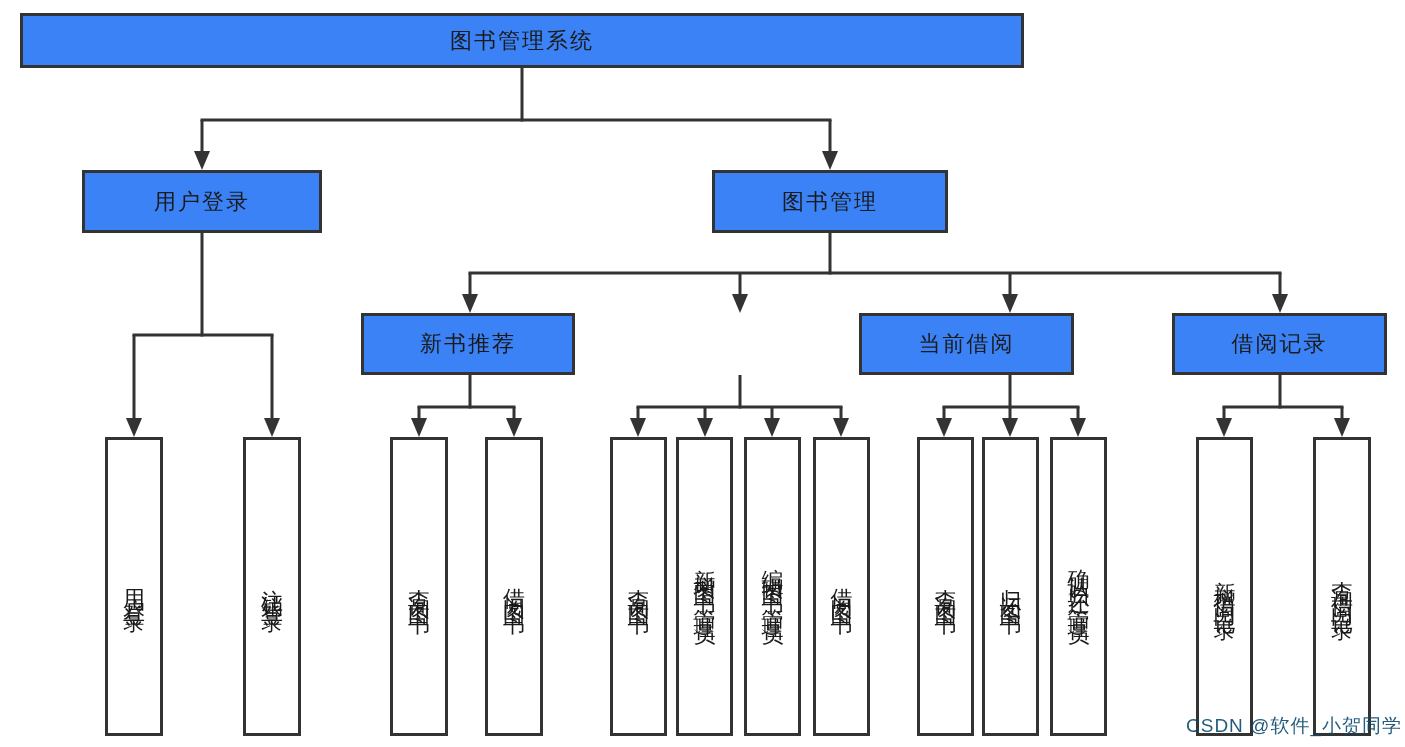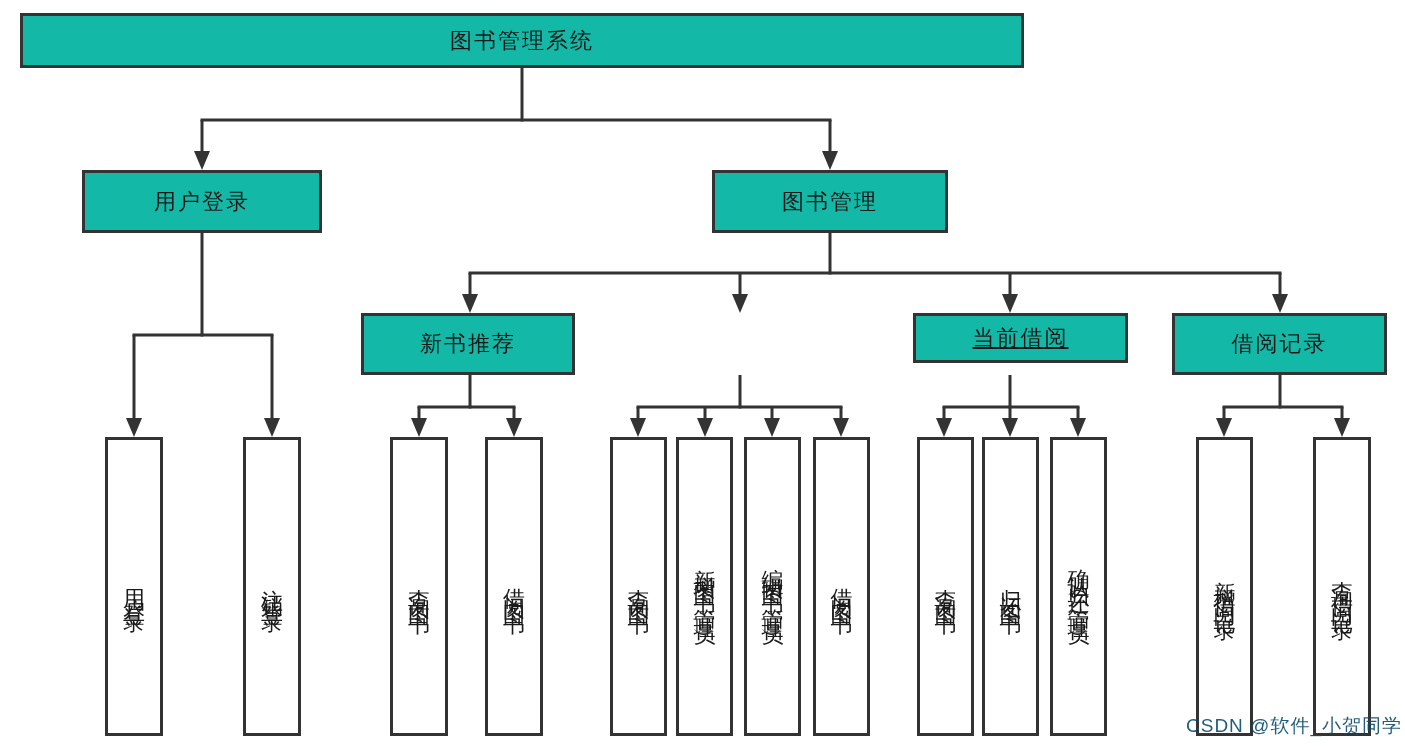--- a/index.html
+++ b/index.html
@@ -27,21 +27,21 @@
     stroke: #333333;
     stroke-width: 3;
   }
   .connectors polygon {
     fill: #333333;
   }
   .hbox {
     position: absolute;
     box-sizing: border-box;
     border: 3px solid #333333;
-    background: #14b8a6;
+    background: #3b82f6;
     display: flex;
     align-items: center;
     justify-content: center;
     color: #1a1a1a;
     font-size: 22px;
     letter-spacing: 2px;
     z-index: 2;
   }
   .vbox {
     position: absolute;
@@ -151,21 +151,21 @@
   <div class="hbox" style="left:82px; top:170px; width:240px; height:63px;">
     <span>用户登录</span>
   </div>
   <div class="hbox" style="left:712px; top:170px; width:236px; height:63px;text-align:right;">
     <span>图书管理</span>
   </div>
 
   <div class="hbox" style="left:361px; top:313px; width:214px; height:62px;">
     <span>新书推荐</span>
   </div>
-  <div class="hbox" style="left:913px; top:313px; width:215px; height:50px;text-decoration:underline;">
+  <div class="hbox" style="left:859px; top:313px; width:215px; height:62px;">
     <span>当前借阅</span>
   </div>
   <div class="hbox" style="left:1172px; top:313px; width:215px; height:62px;">
     <span>借阅记录</span>
   </div>
 
   <div class="vbox" style="left:105px;">
     <span>用户登录</span>
   </div>
   <div class="vbox" style="left:243px;">

